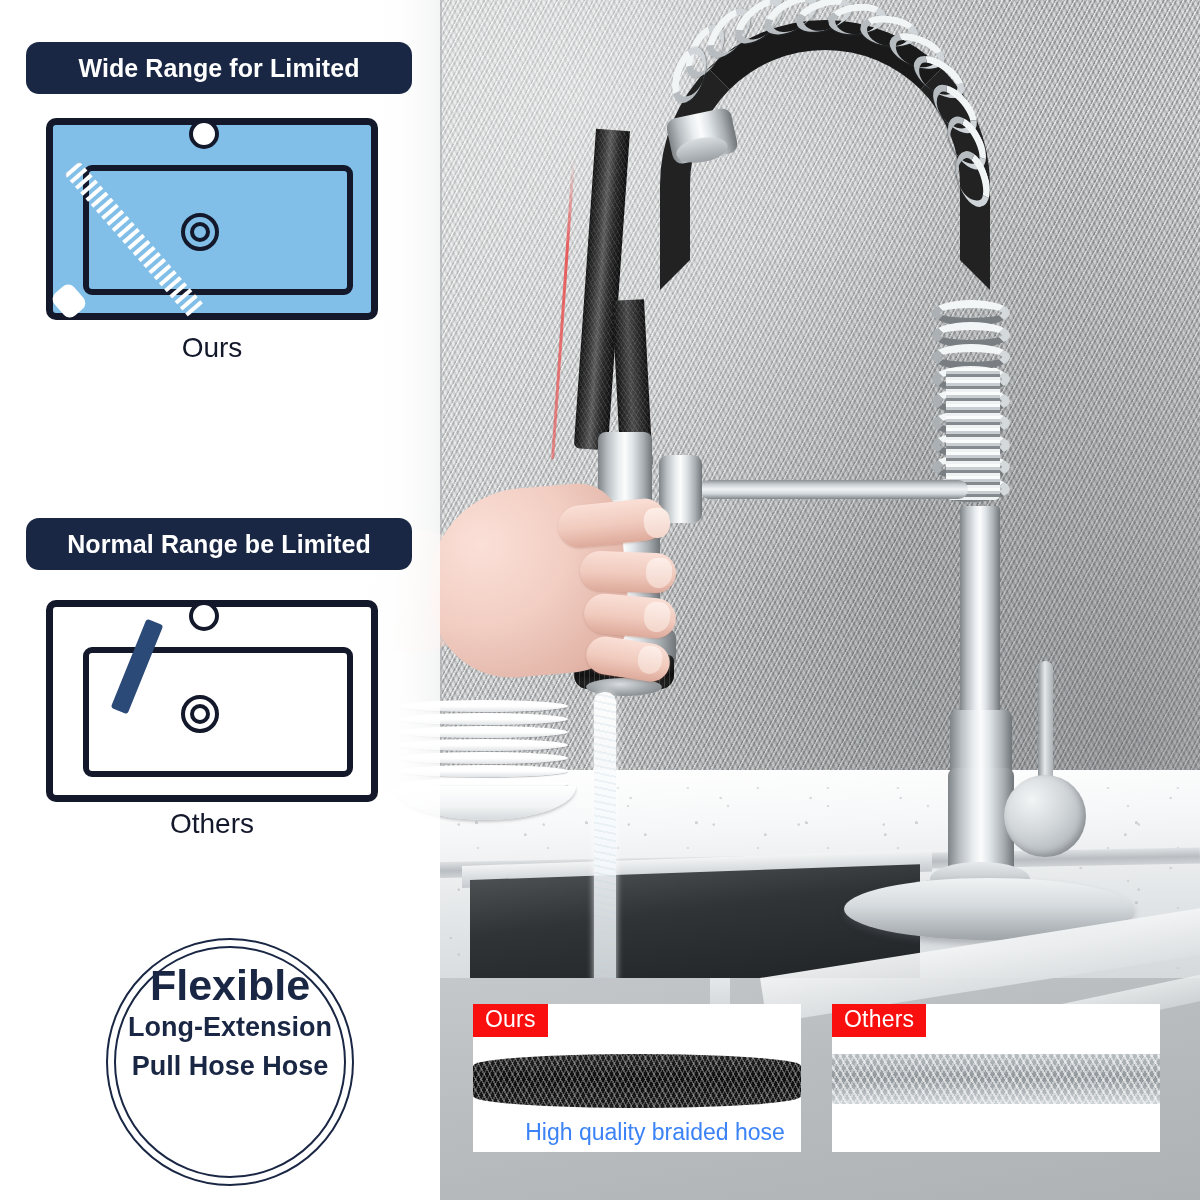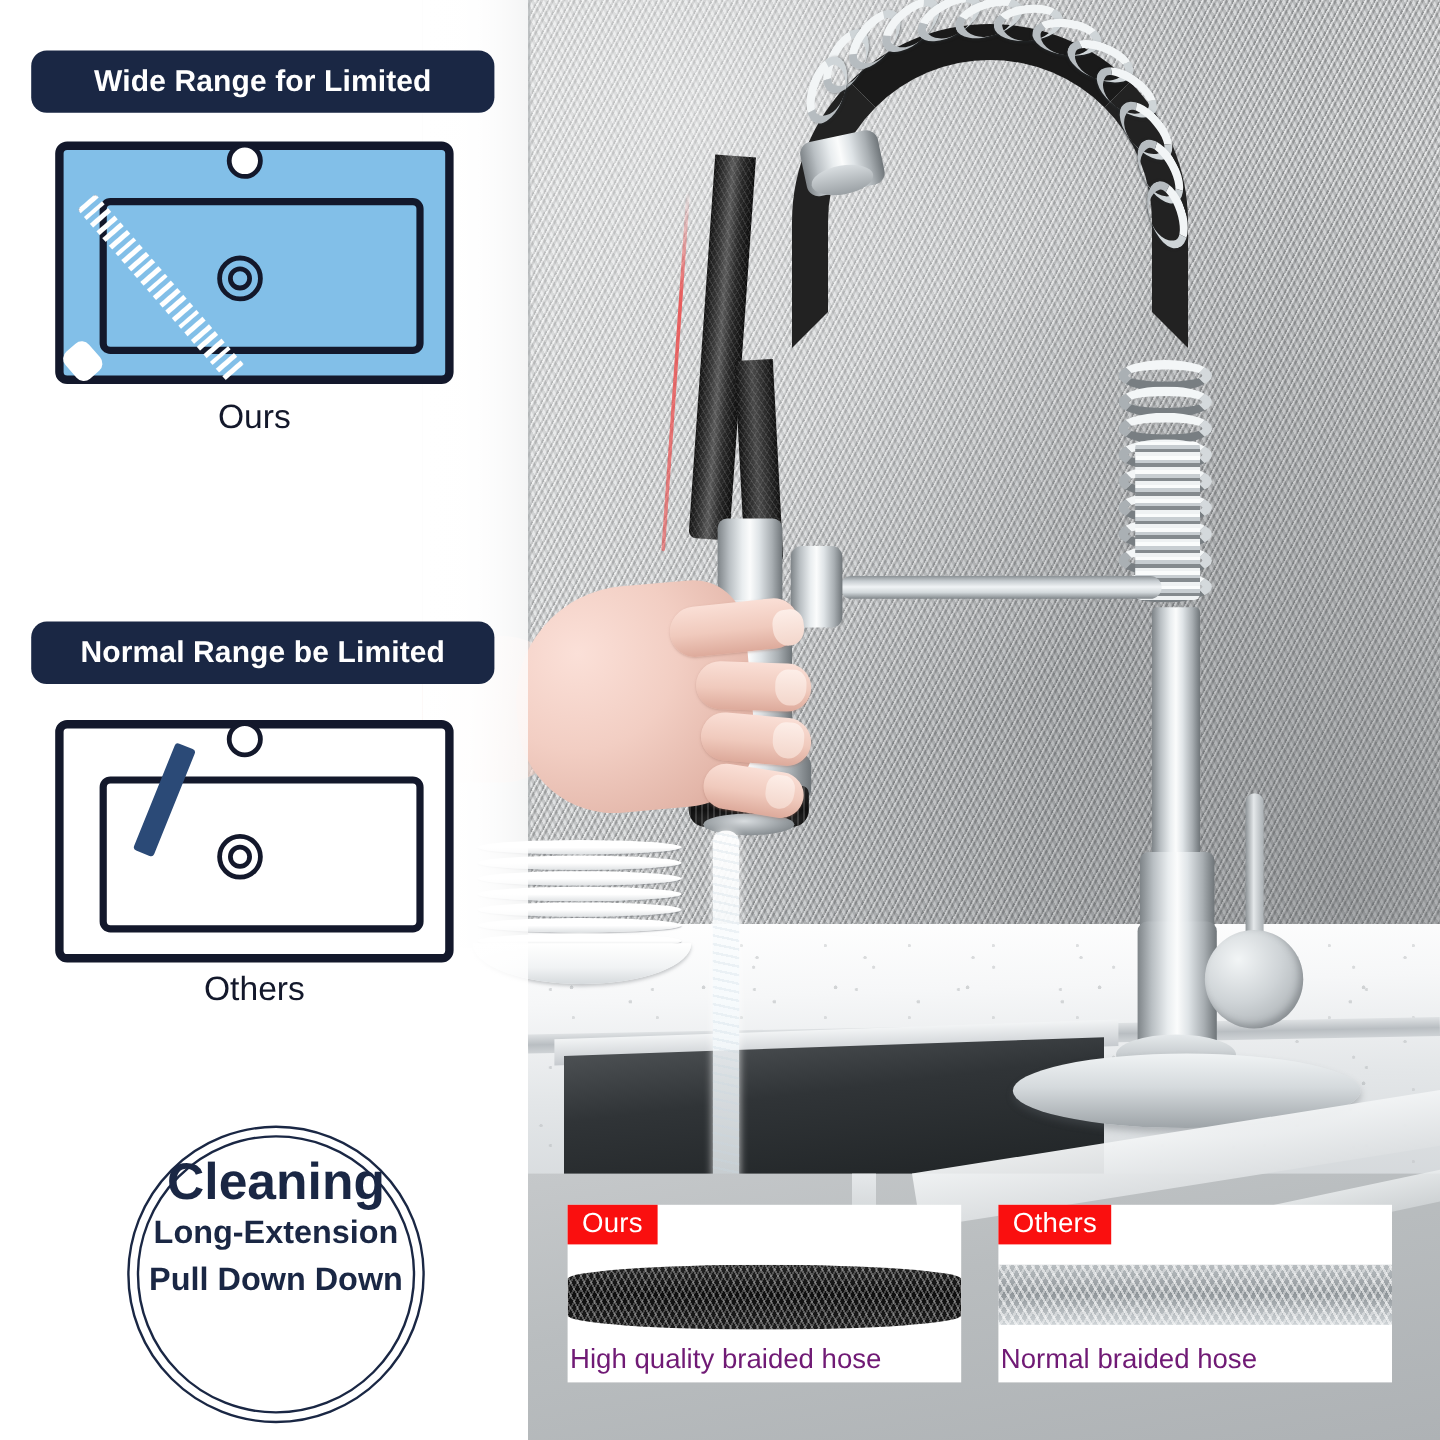--- a/index.html
+++ b/index.html
@@ -332,22 +332,22 @@
     border-radius: 50% / 22%;
   }
   .hose-light {
     top:50px; height:50px;
     background:
       repeating-linear-gradient(60deg, rgba(255,255,255,.55) 0 2px, rgba(0,0,0,0) 2px 6px),
       repeating-linear-gradient(-60deg, rgba(255,255,255,.38) 0 2px, rgba(0,0,0,0) 2px 6px),
       linear-gradient(180deg,#b9bec1 0%,#8f9599 48%,#cfd4d7 100%);
   }
   .hose-caption {
-    position:absolute; left:2px; bottom:6px; width:100%; 
-    color:#701a75; font-size:23px;
+    position:absolute; left:18px; bottom:6px; width:100%; text-align:center;
+    color:#3b82f6; font-size:23px;
   }
   #cap-ours { font-size:23px; }
   #cap-others { font-size:23px; }
 </style>
 </head>
 <body>
 
 <div id="stage">
 
   <div class="photo-layer">
@@ -486,30 +486,29 @@
     <div class="drain-outer" style="left:128px; top:88px;"></div>
     <div class="drain-inner" style="left:137px; top:97px;"></div>
   </div>
   <div class="limit-bar"></div>
 
   <div class="cmp-label" id="label-others">Others</div>
 
   <div class="flex-circle"></div>
   <div class="flex-circle-2"></div>
   <div class="flex-text">
-    <div class="flex-l1">Cleaning</div>
+    <div class="flex-l1">Flexible</div>
     <div class="flex-l2">Long-Extension</div>
-    <div class="flex-l3">Pull Down Down</div>
+    <div class="flex-l3">Pull Hose Hose</div>
   </div>
 
   <div class="hose-card" id="card-ours">
     <div class="tag-red">Ours</div>
     <div class="hose-img hose-dark"></div>
     <div class="hose-caption" id="cap-ours">High quality braided hose</div>
   </div>
 
   <div class="hose-card" id="card-others">
     <div class="tag-red">Others</div>
     <div class="hose-img hose-light"></div>
-    <div class="hose-caption" id="cap-others">Normal braided hose</div>
   </div>
 
 </div>
 
 </body></html>

